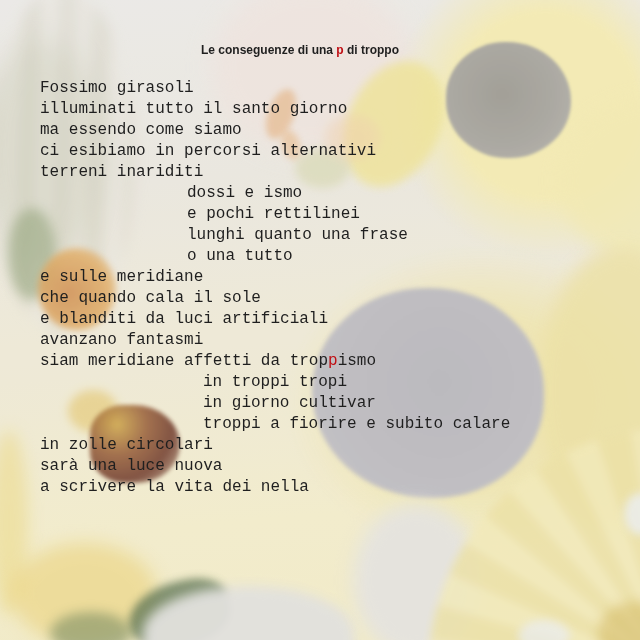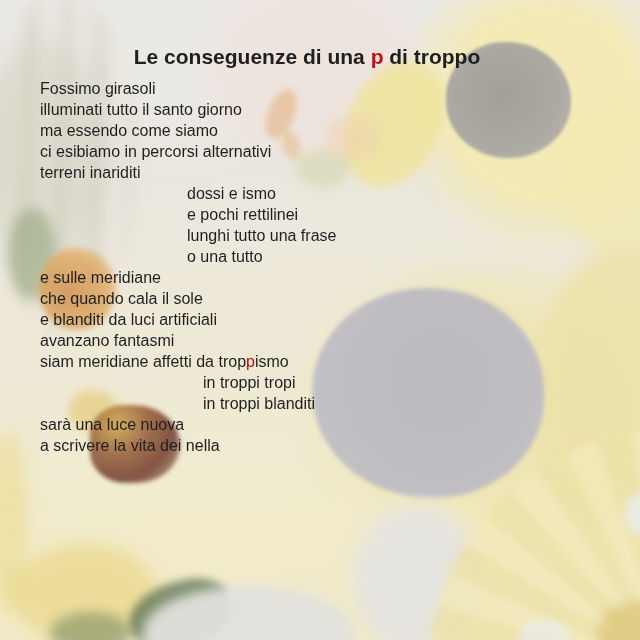--- a/index.html
+++ b/index.html
@@ -51,30 +51,30 @@
   .br-flower{left:428px;top:428px;width:245px;height:245px;
     background:repeating-conic-gradient(from 190deg at 100% 100%,#f0e6ae 0deg 8deg,#e9dc98 8deg 16deg);
     filter:blur(4px);border-radius:100% 0 0 0;opacity:.85;}
   .br-dark{left:598px;top:602px;width:72px;height:62px;background:#c9a93f;opacity:.5;filter:blur(6px);}
   .br-white-edge{left:624px;top:493px;width:32px;height:42px;background:#e8ecf2;opacity:.8;filter:blur(4px);}
   .bb-white{left:518px;top:620px;width:52px;height:32px;background:#e6eaf0;opacity:.7;filter:blur(4px);}
   .wash{inset:0;background:rgba(255,255,255,0.15);border-radius:0;}
 
   .title{
     position:absolute;top:31px;left:0;width:584px;text-align:center;
-    font-size:21px;line-height:22px;font-weight:bold;color:var(--text,#1c1c1c);
-    margin:15px;
+    font-size:12px;line-height:22px;font-weight:bold;color:var(--text,#1c1c1c);
+    margin:8px;
   }
   .accent{color:var(--accent,#c01015);}
   .poem{
     position:absolute;top:78px;left:40px;
     font-size:16px;line-height:21px;color:var(--text,#1f1f1f);
     white-space:nowrap;
   }
-  .line{height:21px;}
+  .line{height:21px;font-family:Liberation Mono, monospace;}
   .line.indent-1{padding-left:147px;}
   .line.indent-2{padding-left:163px;}
 </style>
 </head>
 <body>
 
 <div class="screen">
 
   <div class="bg">
     <div class="base"></div>
@@ -113,26 +113,28 @@
   <h1 class="title"><span>Le conseguenze di una </span><span class="accent">p</span><span> di troppo</span></h1>
 
   <div class="poem" id="poem">
       <div class="line indent-0"><span>Fossimo girasoli</span></div>
       <div class="line indent-0"><span>illuminati tutto il santo giorno</span></div>
       <div class="line indent-0"><span>ma essendo come siamo</span></div>
       <div class="line indent-0"><span>ci esibiamo in percorsi alternativi</span></div>
       <div class="line indent-0"><span>terreni inariditi</span></div>
       <div class="line indent-1"><span>dossi e ismo</span></div>
       <div class="line indent-1"><span>e pochi rettilinei</span></div>
-      <div class="line indent-1"><span>lunghi tutto una frase</span></div>
+      <div class="line indent-1"><span>lunghi quanto una frase</span></div>
       <div class="line indent-1"><span>o una tutto</span></div>
       <div class="line indent-0"><span>e sulle meridiane</span></div>
       <div class="line indent-0"><span>che quando cala il sole</span></div>
       <div class="line indent-0"><span>e blanditi da luci artificiali</span></div>
       <div class="line indent-0"><span>avanzano fantasmi</span></div>
       <div class="line indent-0"><span>siam meridiane affetti da trop</span><span class="accent">p</span><span>ismo</span></div>
       <div class="line indent-2"><span>in troppi tropi</span></div>
-      <div class="line indent-2"><span>in troppi blanditi</span></div>
+      <div class="line indent-2"><span>in giorno cultivar</span></div>
+      <div class="line indent-2"><span>troppi a fiorire e subito calare</span></div>
+      <div class="line indent-0"><span>in zolle circolari</span></div>
       <div class="line indent-0"><span>sarà una luce nuova</span></div>
       <div class="line indent-0"><span>a scrivere la vita dei nella</span></div>
     </div>
 
 </div>
 
 </body></html>

